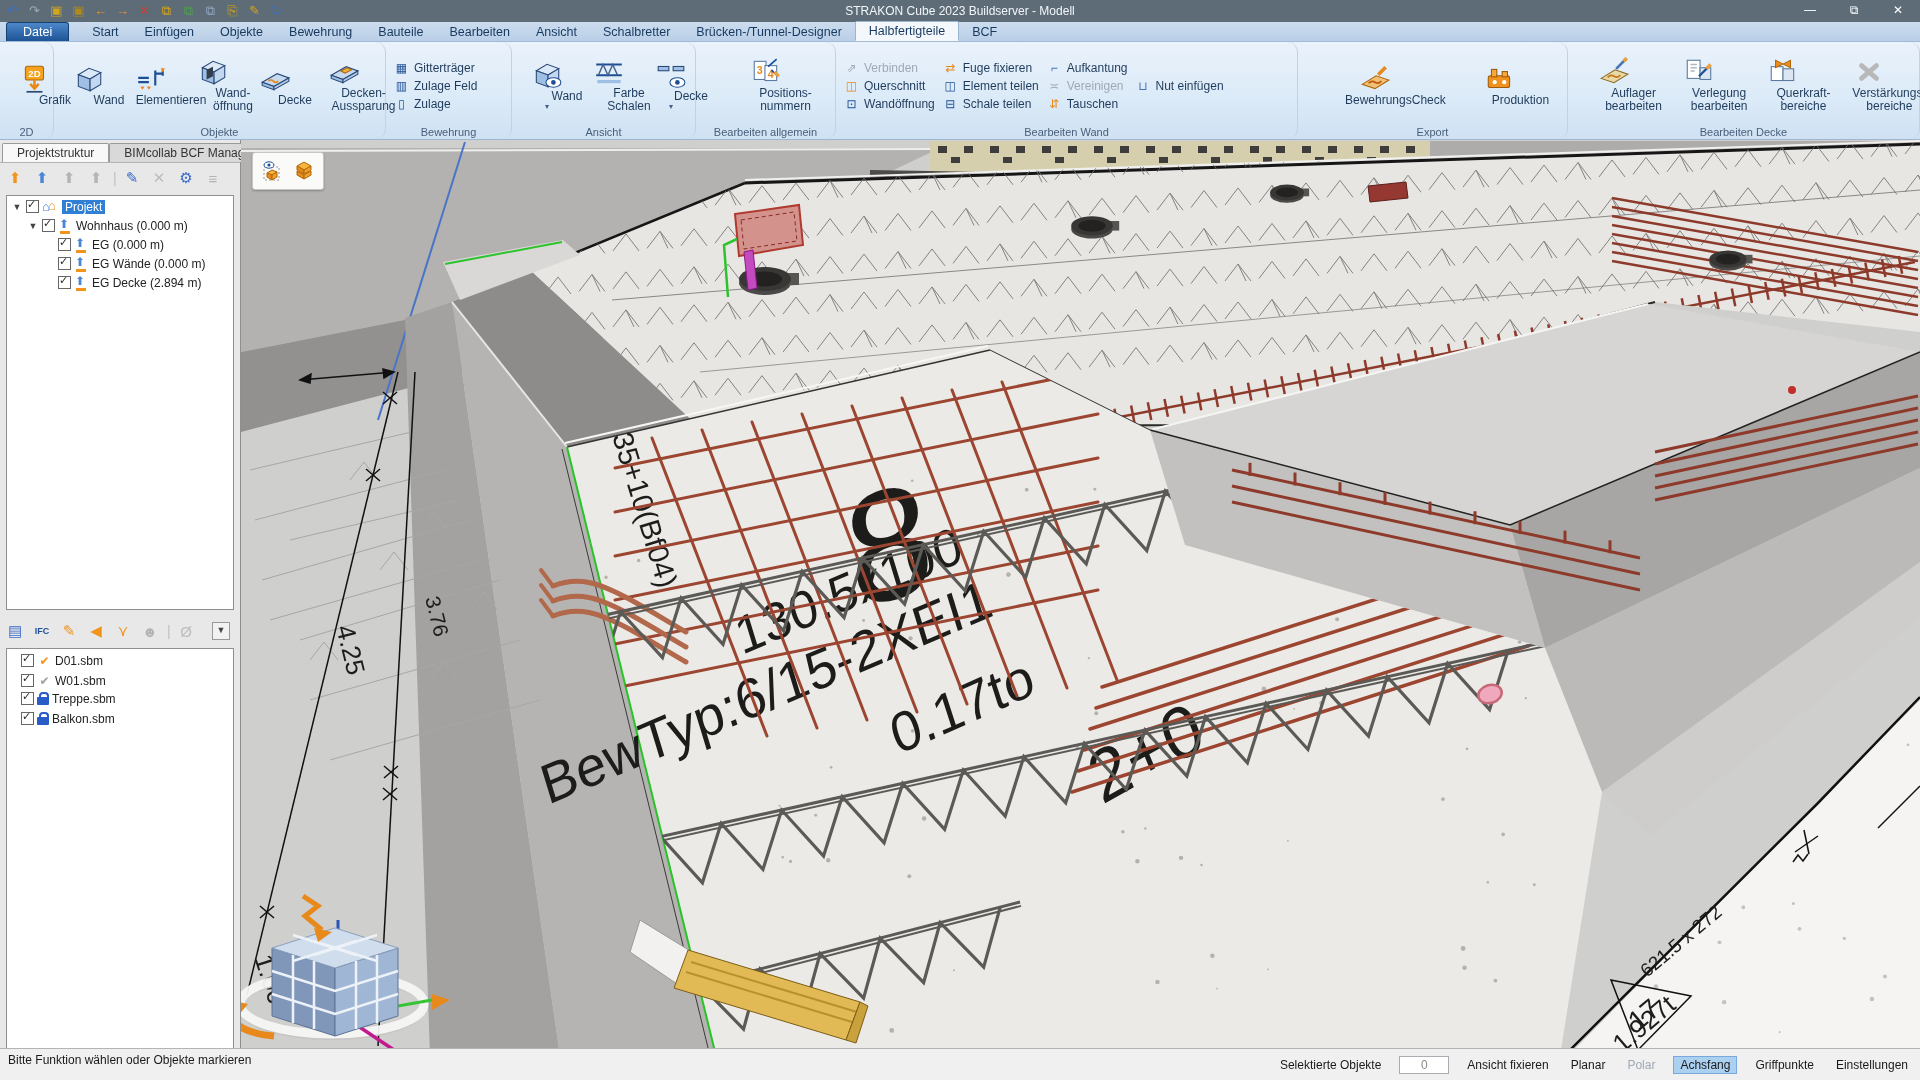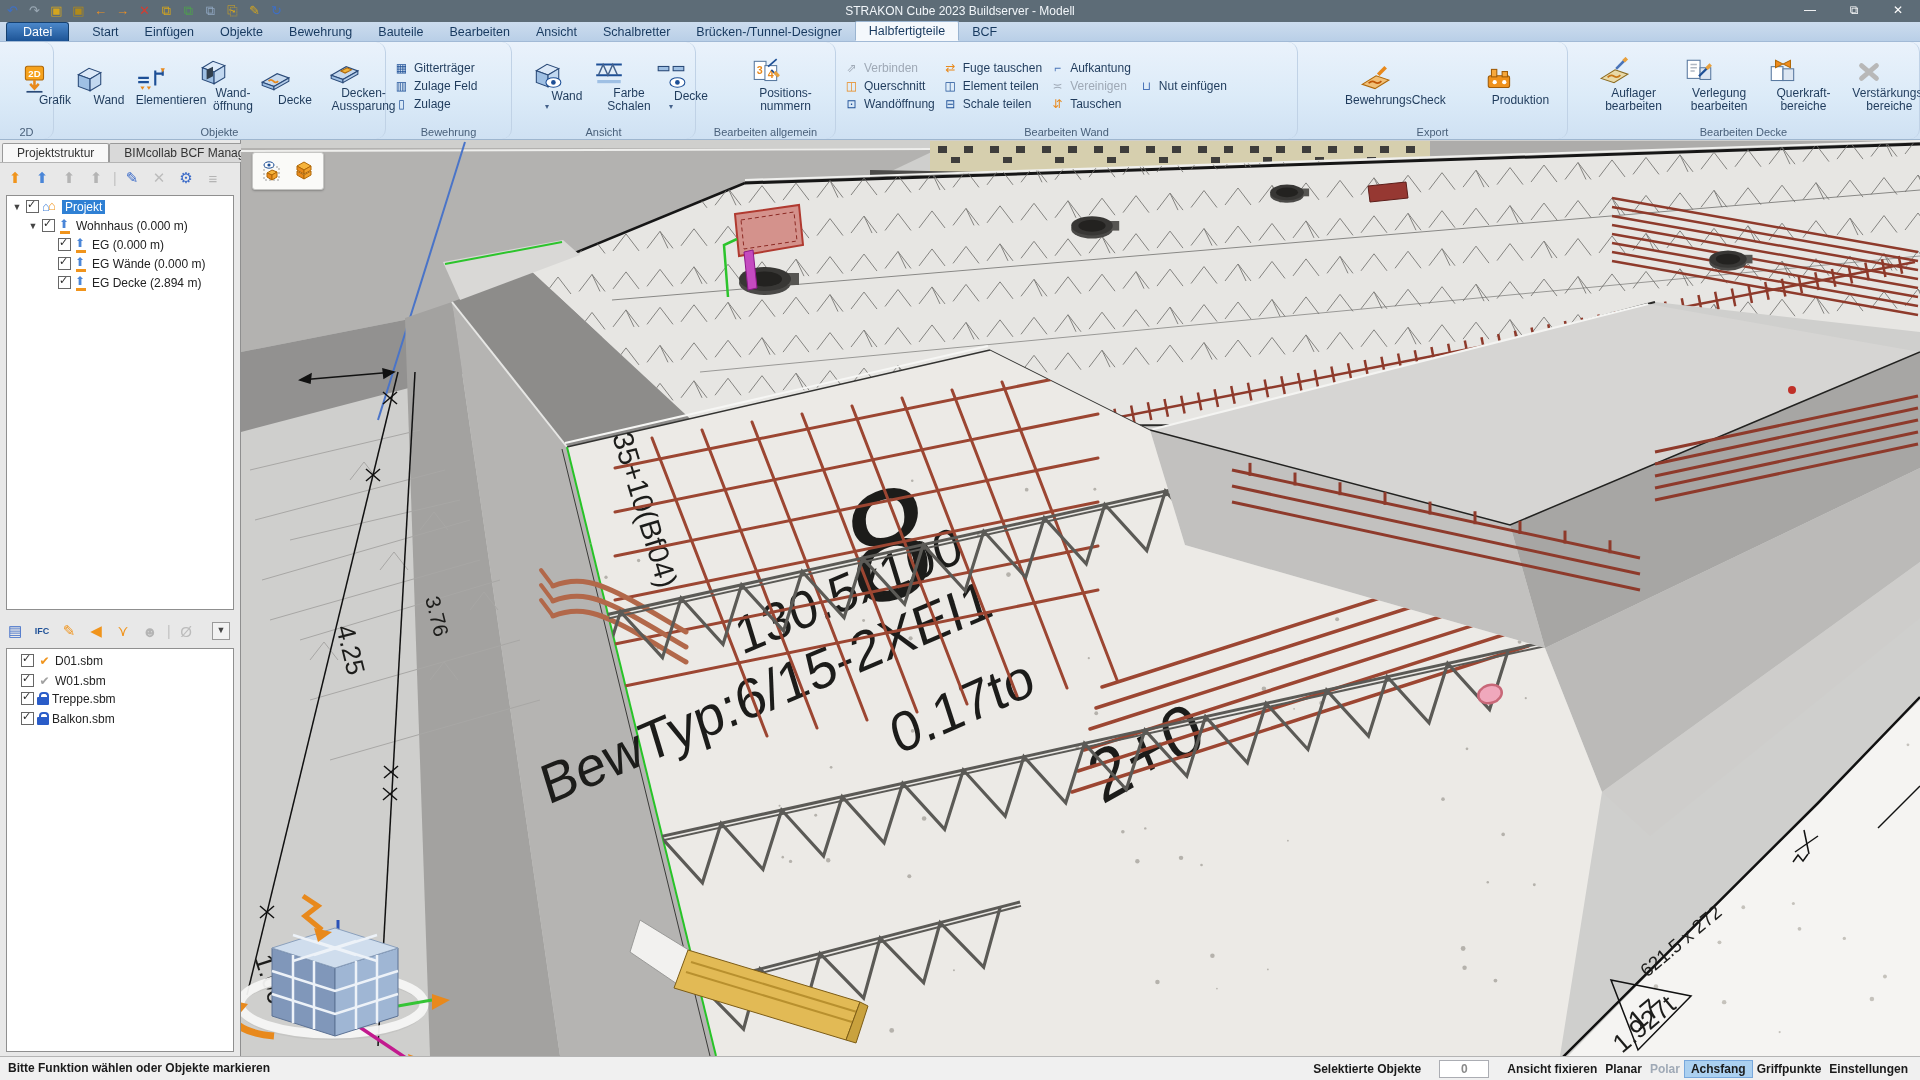--- a/index.html
+++ b/index.html
@@ -82,22 +82,22 @@
   
   #viewport{position:absolute;left:241px;top:140px;right:0;bottom:24px;overflow:hidden;background:#cfcfcd;}
   #scene{position:absolute;left:0;top:0;}
   #vp-toolbar{position:absolute;left:11px;top:12px;width:70px;height:36px;background:#fafaf8;
               border:1px solid #c6c6c4;border-radius:3px;box-shadow:0 1px 2px rgba(0,0,0,.25);
               display:flex;align-items:center;justify-content:center;gap:6px;}
   .vpt{width:26px;height:26px;display:flex;align-items:center;justify-content:center;}
   .svgtext{font-family:"Liberation Sans",sans-serif;fill:#1c1c1a;}
 
   
-  #statusbar{position:absolute;left:0;bottom:0;width:100%;height:24px;background:#f0f0f0;
-             border-top:1px solid #b4b4b4;box-sizing:border-box;font-size:12px;color:#1a1a1a;font-weight:bold;}
+  #statusbar{position:absolute;left:0;bottom:0;width:100%;height:32px;background:#f0f0f0;
+             border-top:1px solid #b4b4b4;box-sizing:border-box;font-size:12px;color:#1a1a1a;}
   #status-msg{position:absolute;left:8px;top:4px;}
   #status-right{position:absolute;right:8px;top:0;height:100%;display:flex;align-items:center;gap:14px;}
   .sb-item{padding:2px 4px;white-space:nowrap;}
   .sb-item.disabled{color:#9a9a9a;}
   .sb-item.active{background:#abd0f0;border:1px solid #78a8dc;padding:1px 6px;}
   #countbox{width:48px;height:16px;border:1px solid #abadb3;background:#fff;color:#8a8a8a;
             text-align:center;line-height:16px;}
 </style>
 </head>
 <body>
@@ -296,21 +296,21 @@
           <span>Querschnitt</span>
         </div>
         <div class="smallbtn">
           <span class="sicon" style="color: rgb(29, 79, 150);">⊡</span>
           <span>Wandöffnung</span>
         </div>
       </div>
       <div class="listcol">
         <div class="smallbtn">
           <span class="sicon" style="color: rgb(232, 137, 28);">⇄</span>
-          <span>Fuge tauschen</span>
+          <span>Fuge fixieren</span>
         </div>
         <div class="smallbtn">
           <span class="sicon" style="color: rgb(29, 79, 150);">◫</span>
           <span>Element teilen</span>
         </div>
         <div class="smallbtn">
           <span class="sicon" style="color: rgb(29, 79, 150);">⊟</span>
           <span>Schale teilen</span>
         </div>
       </div>
@@ -1295,21 +1295,21 @@
       </svg>
     </div>
   </div>
 </div>
 
 <div id="statusbar">
   <span id="status-msg">Bitte Funktion wählen oder Objekte markieren</span>
   <div id="status-right">
     <span class="sb-item">Selektierte Objekte</span>
     <span id="countbox">0</span>
-    <span id="status-toggles" style="display:flex;align-items:center;">
+    <span id="status-toggles" style="display:flex;gap:14px;align-items:center;">
         <span class="sb-item">Ansicht fixieren</span>
         <span class="sb-item">Planar</span>
         <span class="sb-item disabled">Polar</span>
         <span class="sb-item active">Achsfang</span>
         <span class="sb-item">Griffpunkte</span>
         <span class="sb-item">Einstellungen</span>
       </span>
   </div>
 </div>
 

